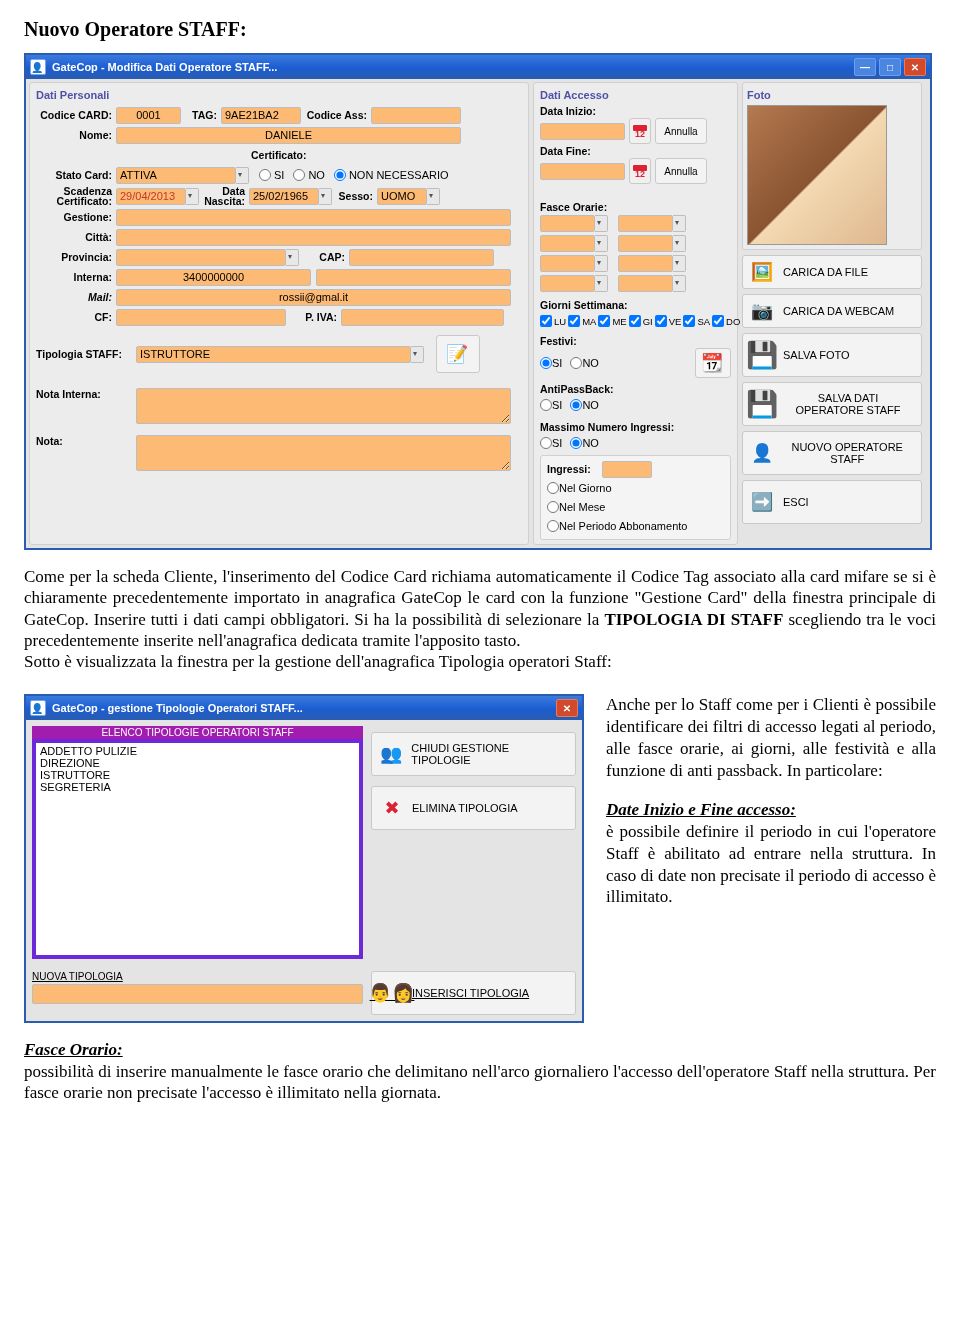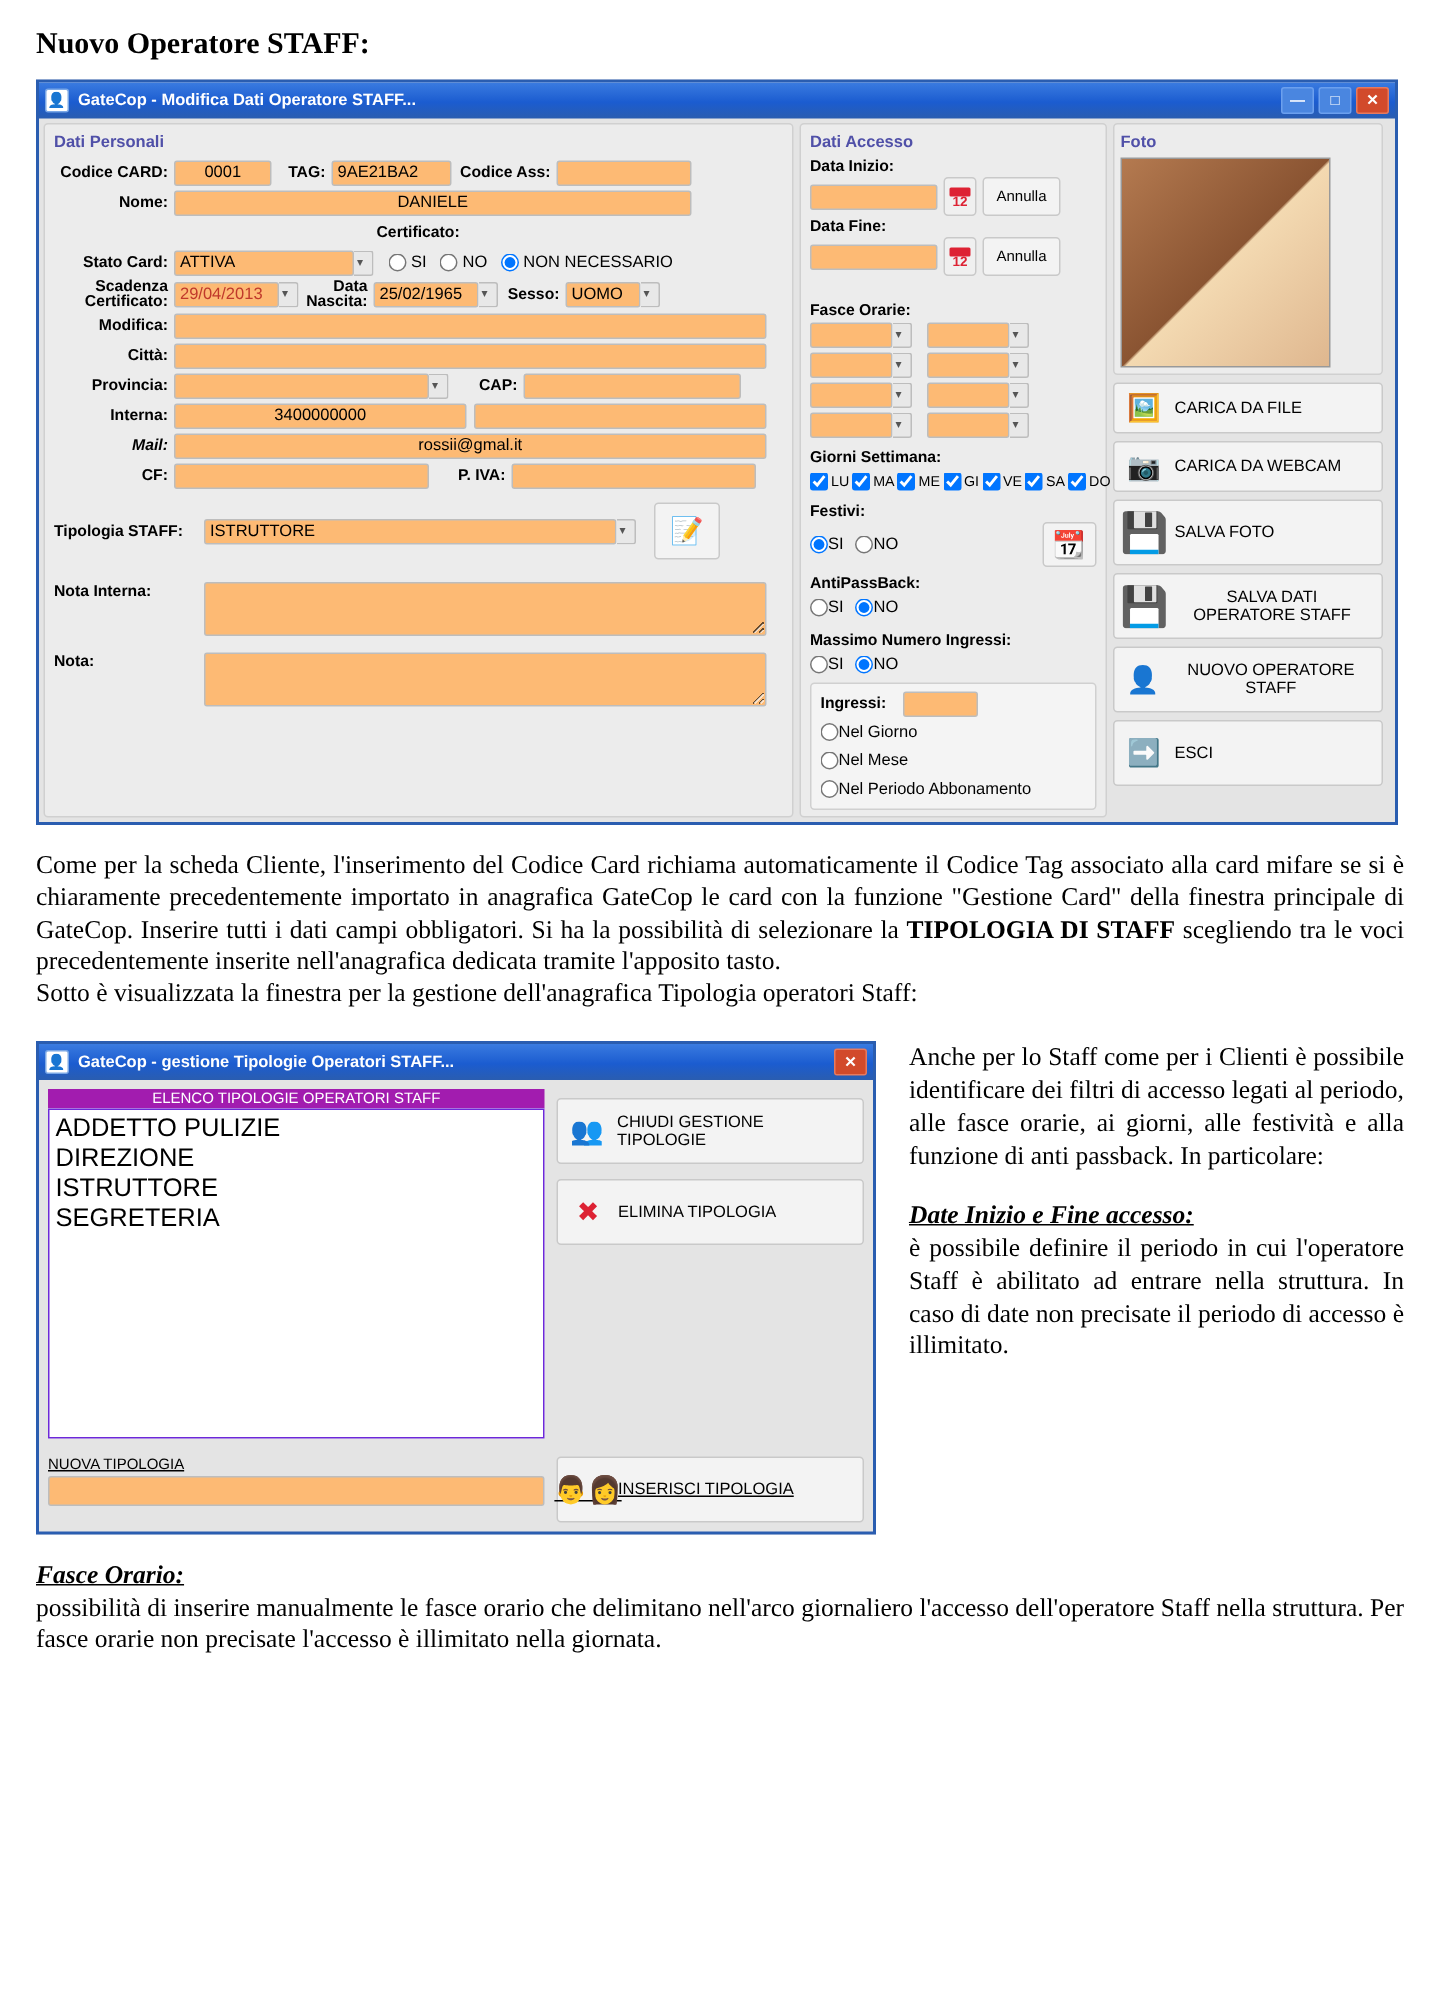--- a/index.html
+++ b/index.html
@@ -32,21 +32,21 @@
   .bigbtn { height: 44px; }
   .bicon { width:24px; height:24px; display:flex; align-items:center; justify-content:center; font-size:18px;}
   .chk { width:12px; height:12px; }
   .rad { width:12px; height:12px; }
   .photo { width:140px; height:140px; background: linear-gradient(135deg,#b47a50 0%,#8a5432 50%,#f3d9b1 51%,#dfb78f 100%); border:1px solid #999;}
   .subbox { background:#f4f4f4; border:1px solid #d0d0d0; border-radius:3px; padding:3px 6px; margin-top:2px;}
   .italic { font-style: italic; }
   .underline { text-decoration: underline; }
 
   .win2 { width: 560px; }
-  .list { background:#fff; border:1px solid #6d28d9; height: 220px; padding:2px; font-size:17px;}
+  .list { background:#fff; border:4px solid #6d28d9; height: 220px; padding:2px; font-size:11px;}
   .listhdr { background:#a21caf; color:#fff; font-size:10px; text-align:center; padding:1px 0;}
   .listitem { padding:0 2px; font-family:Tahoma,sans-serif;}
 
   .para { font-size: 17px; line-height: 1.25; text-align: justify; margin-top: 16px; }
   .twocol { display:flex; gap: 22px; margin-top:22px; align-items:flex-start;}
   .rightTxt { flex:1; }
   .rightTxt p { font-size:17px; line-height:1.28; text-align:justify; margin-bottom:18px;}
 </style>
 </head>
 <body>
@@ -109,21 +109,21 @@
             <span class="drop"></span>
           <span class="lbl" style="width:50px;line-height:10px;">Data Nascita:</span>
           <input class="inp" style="width: 70px;" value="25/02/1965">
             <span class="drop"></span>
           <span class="lbl" style="width:45px;">Sesso:</span>
           <input class="inp" style="width: 50px;" value="UOMO">
             <span class="drop"></span>
         </div>
 
         <div class="row">
-            <span class="lbl" style="width:80px;">Modifica:</span>
+            <span class="lbl" style="width:80px;">Gestione:</span>
             <input class="inp" style="width: 395px;">
           </div>
         <div class="row">
             <span class="lbl" style="width:80px;">Città:</span>
             <input class="inp" style="width: 395px;">
           </div>
         <div class="row">
           <span class="lbl" style="width:80px;">Provincia:</span>
           <input class="inp" style="width: 170px;">
             <span class="drop"></span>

